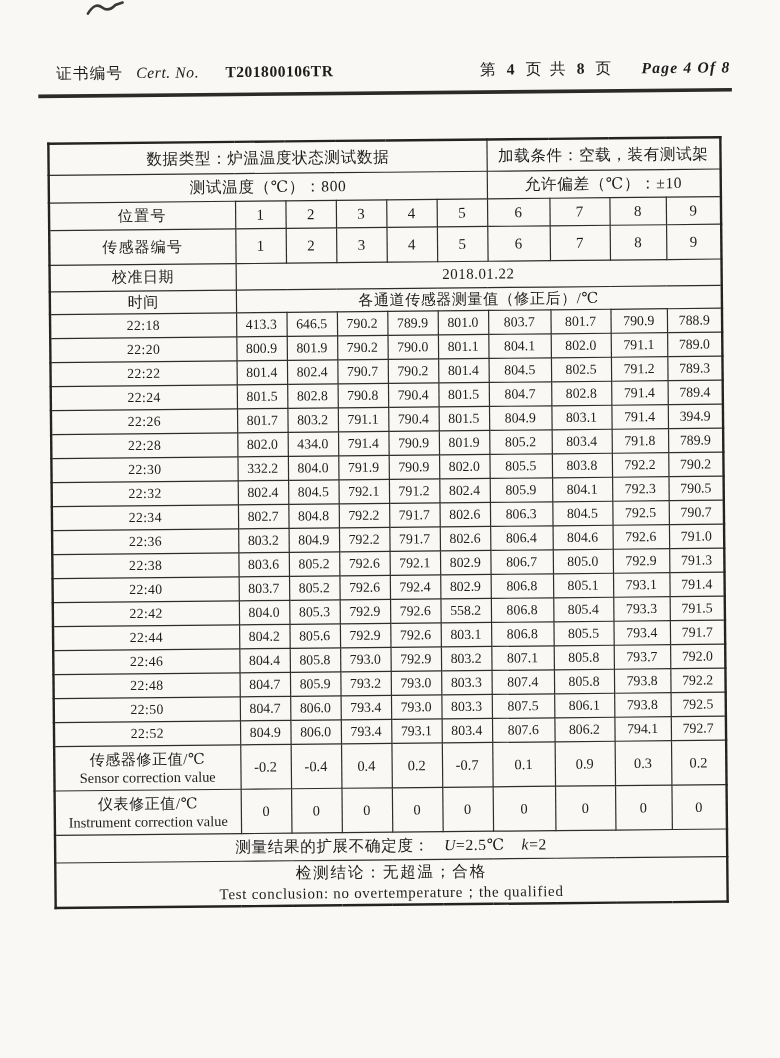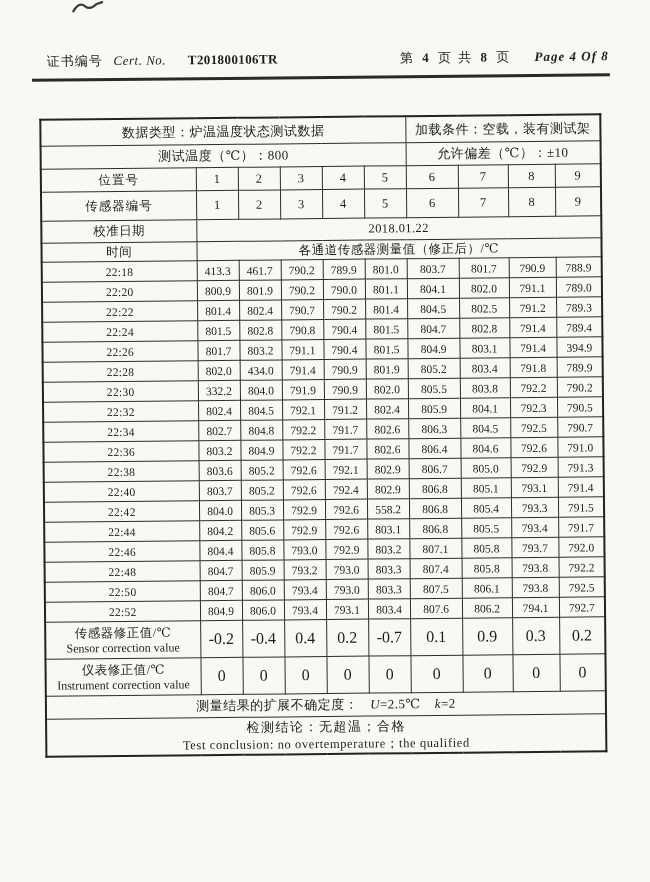--- a/index.html
+++ b/index.html
@@ -40,21 +40,21 @@
   .r-meta td{height:25px;font-size:13px;letter-spacing:.5px;}
   .r-meta2 td{height:22px;font-size:13px;letter-spacing:.5px;}
   .r-pos td{height:22px;font-size:12.5px;}
   .r-sensor td{height:28px;font-size:12.5px;}
   .r-date td{height:21px;font-size:12.5px;letter-spacing:.4px;}
   .r-timehdr td{height:18px;font-size:12.5px;letter-spacing:.5px;}
   .c-label{font-size:12.5px;letter-spacing:1px;}
   .c-time{height:19px;font-size:11px;letter-spacing:.3px;}
   .c-val{height:19px;font-size:11.5px;}
   .r-corr td{height:36px;}
-  .r-corr .c-corr{font-size:16px;}
+  .r-corr .c-corr{font-size:12px;}
   .corr-label-cn{font-size:12.5px;letter-spacing:.5px;line-height:16px;}
   .corr-label-en{font-size:12px;line-height:15px;}
   .r-unc td{height:22px;font-size:13px;letter-spacing:.5px;}
   .unc-var{font-style:italic;padding-left:14px;}
   .unc-var.first{padding-left:12px;}
   .r-concl td{height:36px;}
   .concl-cn{font-size:13px;letter-spacing:1.5px;line-height:18px;}
   .concl-en{font-size:12.5px;letter-spacing:.6px;line-height:16px;}
 </style>
 </head>
@@ -144,21 +144,21 @@
     <tr class="r-timehdr">
       <td class="c-label">时间</td>
       <td colspan="9">各通道传感器测量值（修正后）/℃</td>
     </tr>
 
     </tbody>
       <tbody>
         <tr>
           <td class="c-time">22:18</td>
           <td class="c-val">413.3</td>
-          <td class="c-val">461.7</td>
+          <td class="c-val">646.5</td>
           <td class="c-val">790.2</td>
           <td class="c-val">789.9</td>
           <td class="c-val">801.0</td>
           <td class="c-val">803.7</td>
           <td class="c-val">801.7</td>
           <td class="c-val">790.9</td>
           <td class="c-val">788.9</td>
         </tr>
         <tr>
           <td class="c-time">22:20</td>

